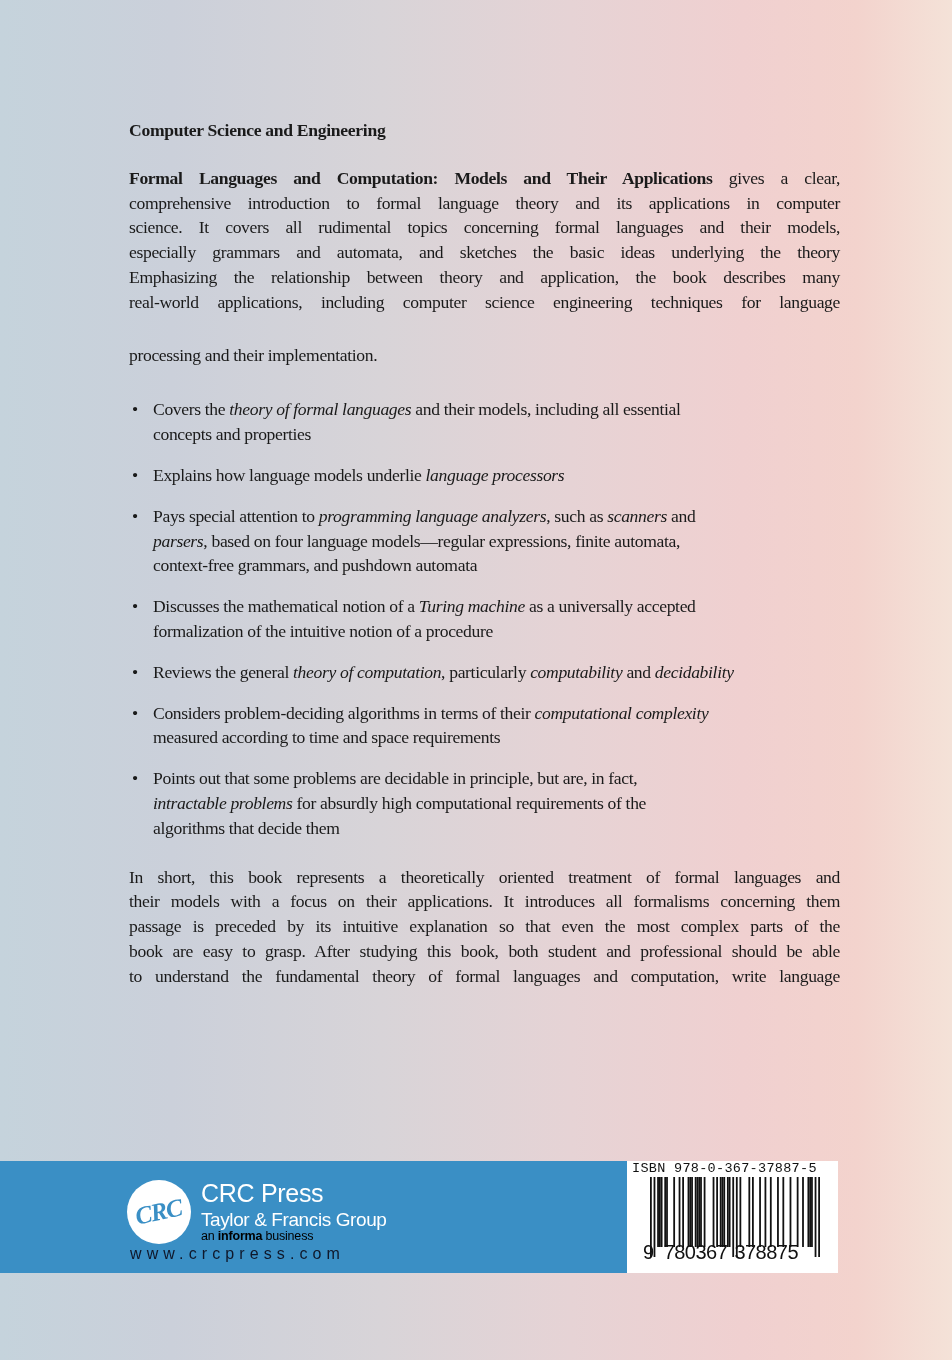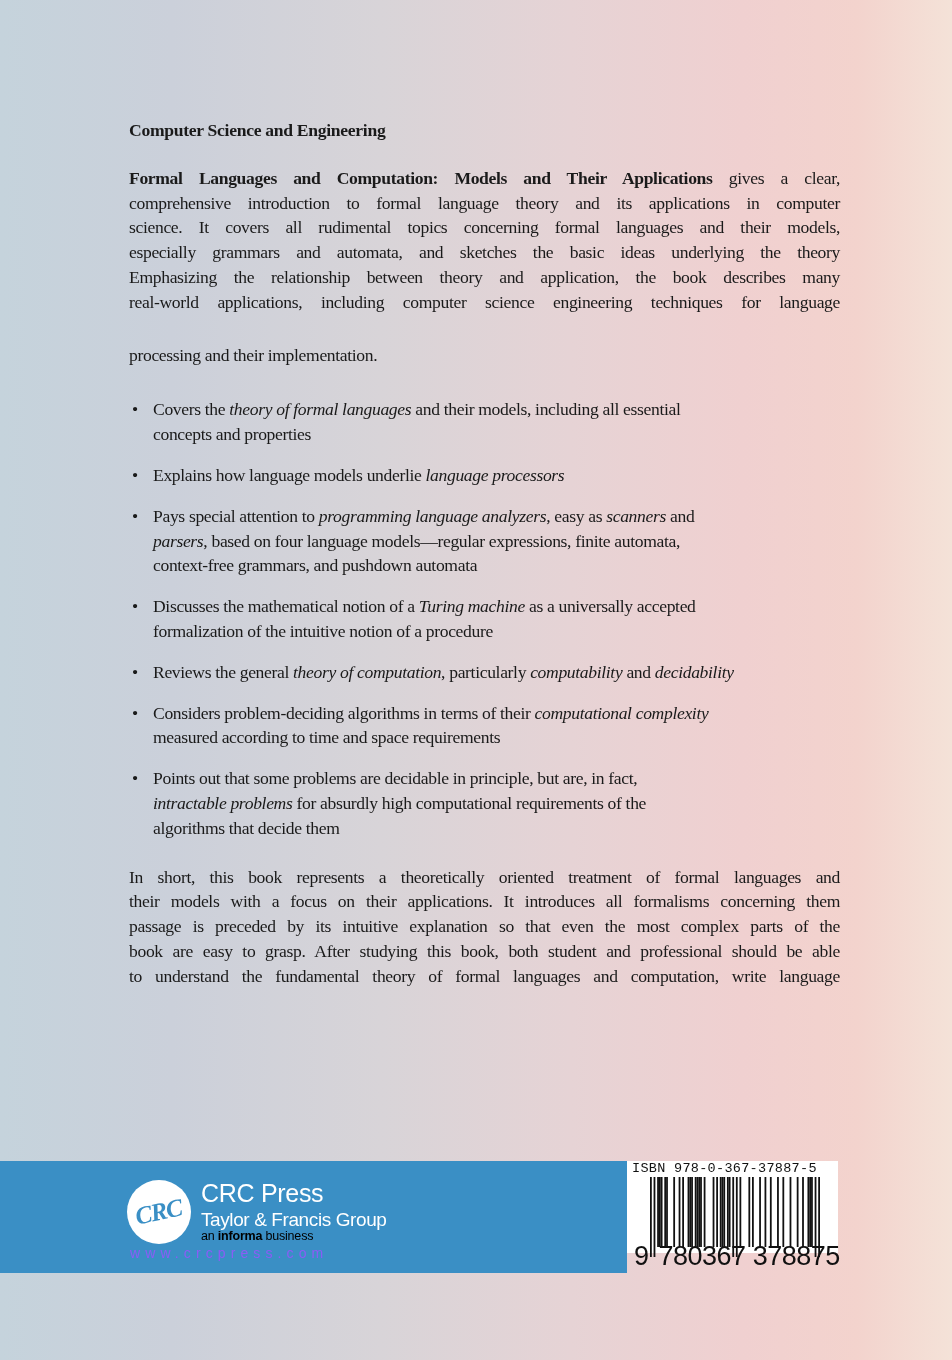--- a/index.html
+++ b/index.html
@@ -35,29 +35,29 @@
     display: flex; align-items: center; justify-content: center;
   }
   .logo-circle span {
     font-family: "Liberation Serif", serif; font-style: italic; font-weight: bold;
     color: #3a8fc5; font-size: 25px; letter-spacing: -1px; transform: rotate(-12deg);
   }
   .brand-name { position: absolute; left: 201px; top: 1179px; color: #fff; font-family: "Liberation Sans", sans-serif; font-size: 25px; letter-spacing: -0.3px; }
   .brand-group { position: absolute; left: 201px; top: 1209px; color: #fff; font-family: "Liberation Sans", sans-serif; font-size: 19px; letter-spacing: -0.4px; }
   .brand-informa { position: absolute; left: 201px; top: 1229px; color: #000000; font-family: "Liberation Sans", sans-serif; font-size: 12.5px; letter-spacing: -0.2px; }
   .brand-informa b { font-weight: bold; }
-  .brand-url { position: absolute; left: 130px; top: 1245px; color: #8b5cf6; font-family: "Liberation Sans", sans-serif; font-size: 14px; letter-spacing: 5.1px; }
+  .brand-url { position: absolute; left: 130px; top: 1245px; color: #0f172a; font-family: "Liberation Sans", sans-serif; font-size: 16px; letter-spacing: 5.1px; }
 
   .barcode-box {
-    position: absolute; left: 627px; top: 1161px; width: 211px; height: 92px;
+    position: absolute; left: 627px; top: 1161px; width: 211px; height: 112px;
     background: #ffffff;
   }
   .isbn-text { position: absolute; left: 5px; top: 0px; font-family: "Liberation Mono", monospace; font-size: 13.5px; color: #111; letter-spacing: 0.3px; white-space: nowrap; }
   .bars { position: absolute; left: 23px; top: 16px; width: 170px; height: 80px; }
-  .bar-digits { position: absolute; left: 7px; top: 80px; font-family: "Liberation Sans", sans-serif; font-size: 27px; color: #111; white-space: nowrap; letter-spacing: -0.5px; text-align: center; }
+  .bar-digits { position: absolute; left: 16px; top: 80px; font-family: "Liberation Sans", sans-serif; font-size: 20px; color: #111; white-space: nowrap; letter-spacing: -0.5px; text-align: center; }
   .bar-digits .lead { margin-right: 9px; }
   .bar-digits .mid { margin-left: 1px; margin-right: 7px; }
 </style>
 </head>
 <body>
 
 <div class="content">
   <p class="section-label">Computer Science and Engineering</p>
 
   <p class="intro">
@@ -75,21 +75,21 @@
         <span class="bullet-dot">•</span>
         <span class="bline"><span>Covers the </span><i>theory of formal languages</i><span> and their models, including all essential</span></span>
         <span class="bline"><span>concepts and properties</span></span>
       </li>
       <li>
         <span class="bullet-dot">•</span>
         <span class="bline"><span>Explains how language models underlie </span><i>language processors</i></span>
       </li>
       <li>
         <span class="bullet-dot">•</span>
-        <span class="bline"><span>Pays special attention to </span><i>programming language analyzers</i><span>, easy as </span><i>scanners</i><span> and</span></span>
+        <span class="bline"><span>Pays special attention to </span><i>programming language analyzers</i><span>, such as </span><i>scanners</i><span> and</span></span>
         <span class="bline"><i>parsers</i><span>, based on four language models—regular expressions, finite automata,</span></span>
         <span class="bline"><span>context-free grammars, and pushdown automata</span></span>
       </li>
       <li>
         <span class="bullet-dot">•</span>
         <span class="bline"><span>Discusses the mathematical notion of a </span><i>Turing machine</i><span> as a universally accepted</span></span>
         <span class="bline"><span>formalization of the intuitive notion of a procedure</span></span>
       </li>
       <li>
         <span class="bullet-dot">•</span>

